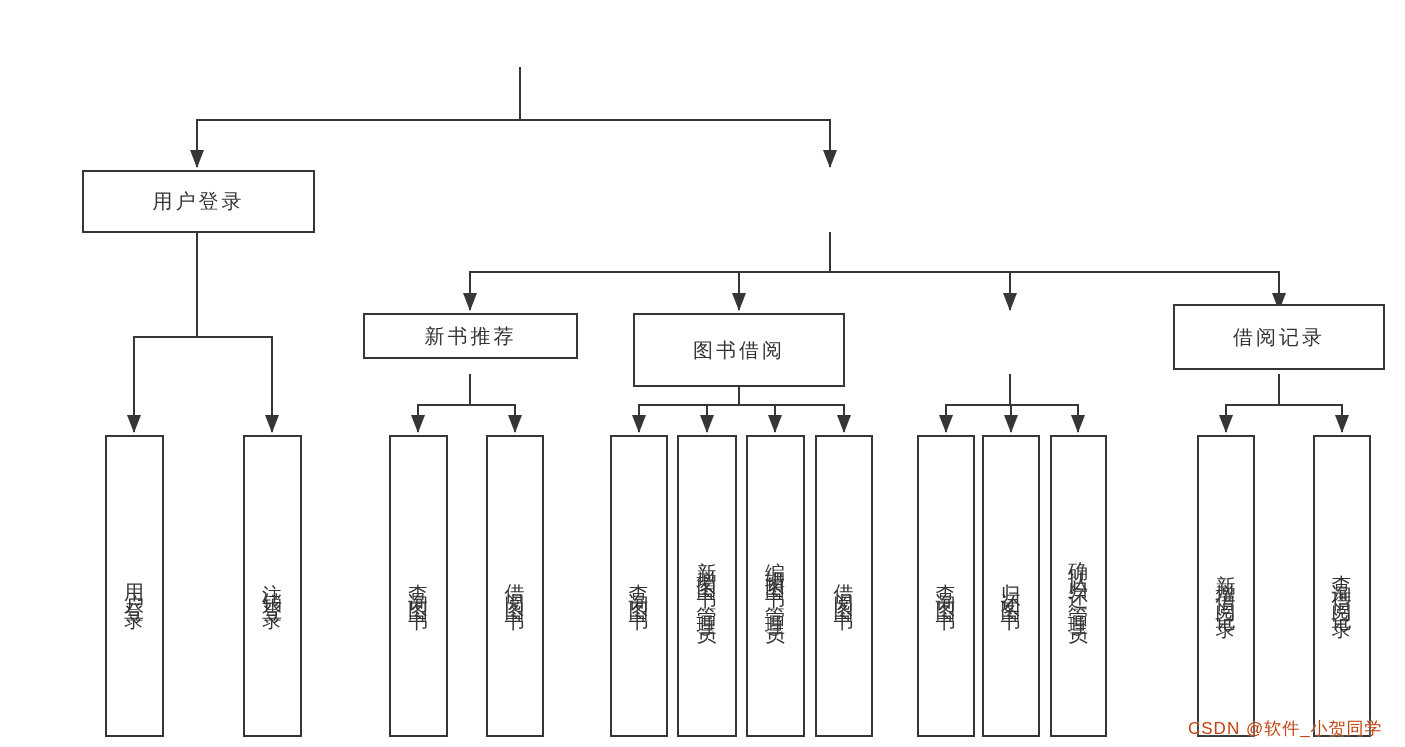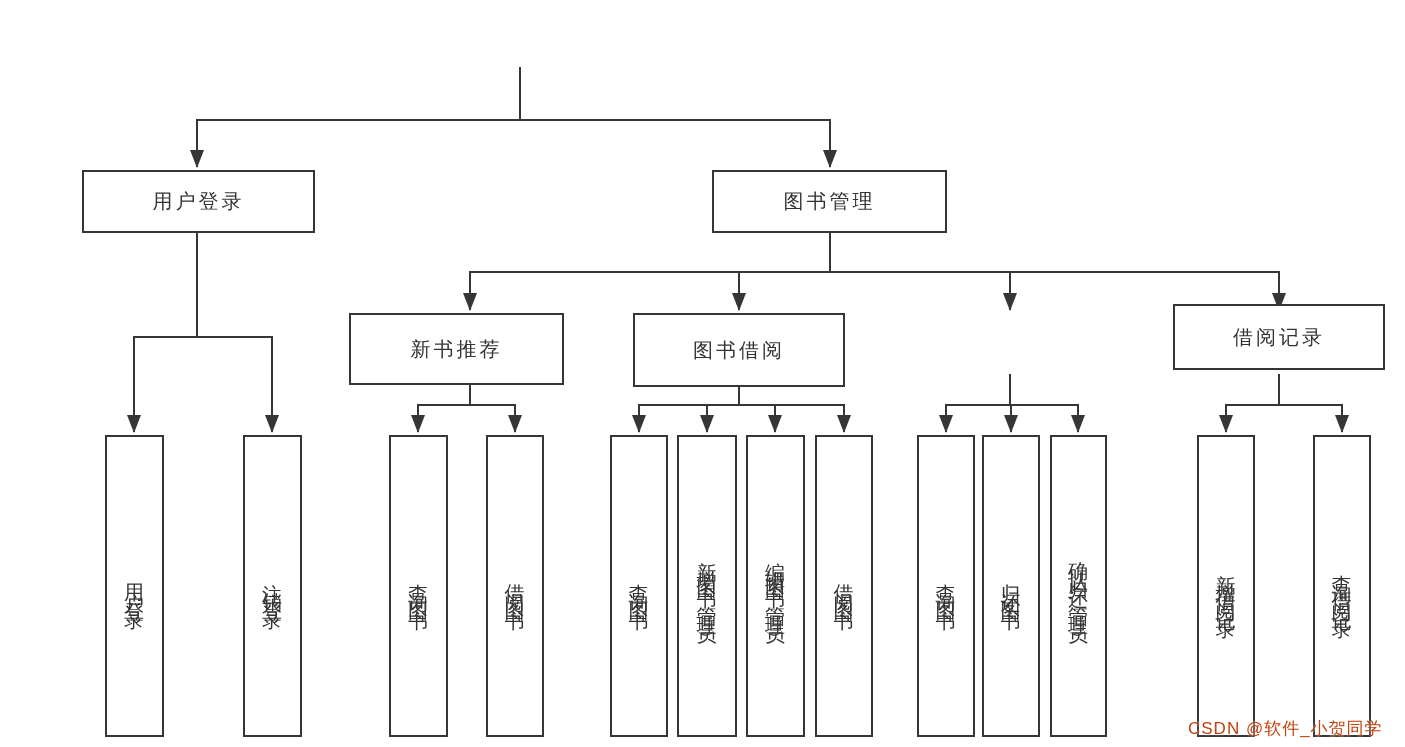--- a/index.html
+++ b/index.html
@@ -92,25 +92,22 @@
       <line x1="1078" y1="404" x2="1078" y2="432" marker-end="url(#ah)"></line>
       <line x1="1226" y1="404" x2="1226" y2="432" marker-end="url(#ah)"></line>
       <line x1="1342" y1="404" x2="1342" y2="432" marker-end="url(#ah)"></line>
     </g>
   </svg>
 
 
   <div class="node h" style="left:82px;top:170px;width:233px;height:63px">
     <span class="lbl">用户登录</span>
   </div>
-  <div class="node h" style="left:712px;top:170px;width:235px;height:63px">
-    <span class="lbl">图书管理</span>
-  </div>
 
-  <div class="node h" style="left:349px;top:313px;width:215px;height:72px">
+  <div class="node h" style="left:363px;top:313px;width:215px;height:46px">
     <span class="lbl">新书推荐</span>
   </div>
   <div class="node h" style="left:633px;top:313px;width:212px;height:74px">
     <span class="lbl">图书借阅</span>
   </div>
   <div class="node h" style="left:1173px;top:304px;width:212px;height:66px">
     <span class="lbl">借阅记录</span>
   </div>
 
   <div class="node v" style="left:105px;top:435px;width:59px;height:302px">

